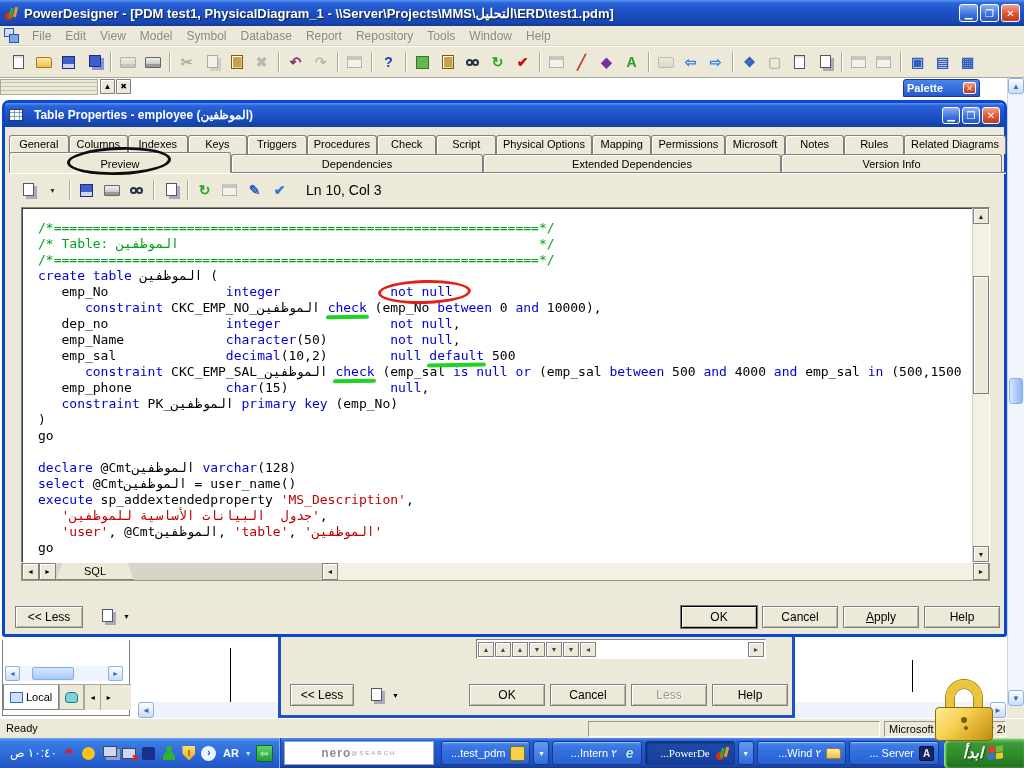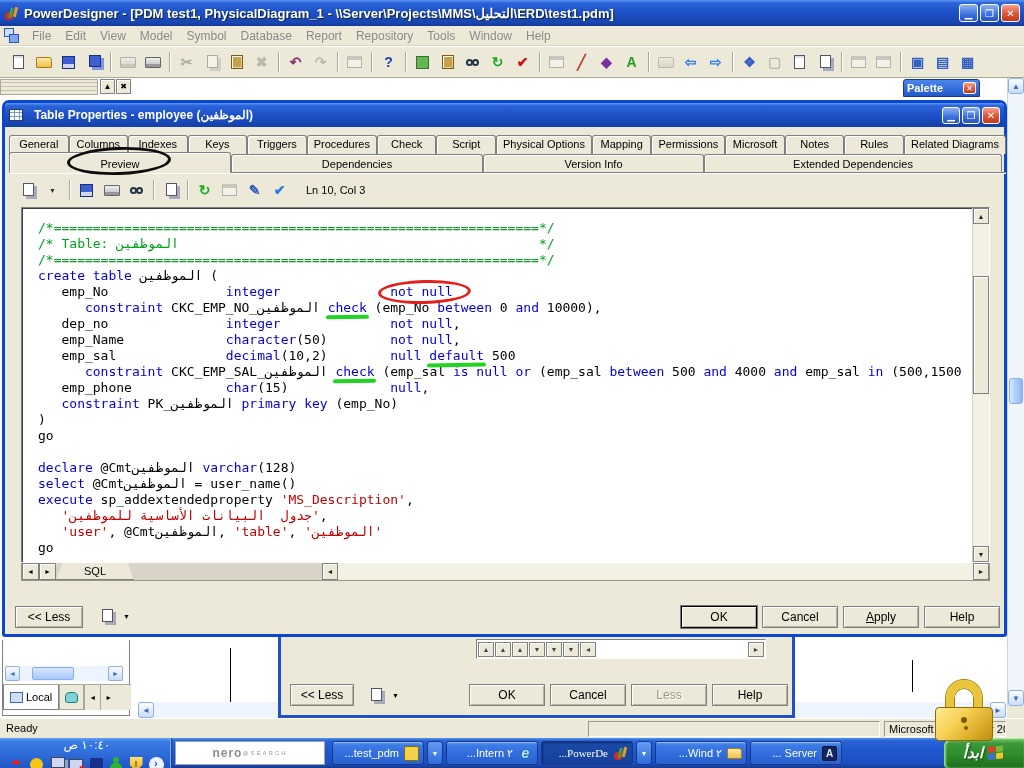--- a/index.html
+++ b/index.html
@@ -84,21 +84,21 @@
   .tab { font-size:11px; color:#000; background:#ece9d8; border:1px solid #808080; border-bottom:none;
     border-radius:3px 3px 0 0; padding:2px 6px 0; white-space:nowrap; flex:1; text-align:center;
     box-shadow:inset 1px 1px 0 #fff; }
   #tabs2 { position:absolute; left:4px; top:51px; width:997px; height:19px; display:flex; }
   .tab2 { font-size:11px; background:#ece9d8; border:1px solid #808080; border-bottom:none; border-radius:3px 3px 0 0;
     text-align:center; padding-top:3px; box-shadow:inset 1px 1px 0 #fff; }
   .tab2.sel { background:#ece9d8; margin-top:-2px; padding-top:5px; z-index:3; border-bottom:1px solid #ece9d8; }
   #content-frame { position:absolute; left:4px; top:69px; width:997px; height:425px; border-top:1px solid #808080; box-shadow:0 1px 0 #fff inset; }
 
   #ed-toolbar { position:absolute; left:10px; top:74px; height:26px; display:flex; align-items:center; }
-  #cursor-pos { font-size:11px; margin-left:14px; }
+  #cursor-pos { font-size:14px; margin-left:14px; }
 
   #textarea { position:absolute; left:16px; top:104px; width:969px; height:356px; background:#fff;
     border:1px solid; border-color:#808080 #fff #fff #808080; box-shadow:inset 1px 1px 0 #404040; overflow:hidden; }
   #code { position:absolute; left:0; top:0; right:17px; bottom:0; overflow:hidden; padding:12px 0 0 16px;
     font-family:"DejaVu Sans Mono","Liberation Mono",monospace; font-size:13px; line-height:16px; white-space:pre; }
   .code-line { white-space:pre; height:16px; }
   .c-n { color:#000; } .c-k { color:#0000d4; } .c-c { color:#00a21f; } .c-s { color:#c00000; }
   .m-red { position:relative; }
   .m-red::after { content:""; position:absolute; left:-12px; right:-18px; top:-4px; bottom:-5px;
     border:3px solid #e32017; border-radius:50%; transform:rotate(-1.5deg); pointer-events:none; }
@@ -179,21 +179,21 @@
     background:linear-gradient(135deg,#ffec96 0%,#f6d052 40%,#d9a826 75%,#b98c12 100%); }
   #lock-key { position:absolute; left:28px; top:37px; width:6px; height:6px; background:#7a5c00; border-radius:50%;
     box-shadow:2px 8px 0 -1px #7a5c00; }
 
   
   #taskbar { position:absolute; left:0; top:738px; width:1024px; height:30px; z-index:8;
     background:linear-gradient(to bottom,#5295e7 0%,#2a63d6 9%,#2159d1 35%,#1d4ec0 85%,#16398e 100%);
     display:flex; align-items:center; }
   #tray { height:30px; display:flex; align-items:center; gap:4px; padding:0 6px 0 8px;
     background:linear-gradient(to bottom,#63a3ef 0%,#3a7be4 12%,#2f6ddb 50%,#2257c6 95%);
-    border-right:1px solid #7fb0f2; box-shadow:1px 0 0 #1a44a0;flex-direction:column; }
+    border-right:1px solid #7fb0f2; box-shadow:1px 0 0 #1a44a0; }
   #tray-clock { color:#fff; font-size:12px; direction:rtl; margin-left:2px; white-space:nowrap; }
   .tray-ic { width:16px; height:16px; display:flex; align-items:center; justify-content:center; font-size:13px; line-height:1; }
   .t-dot { width:13px; height:13px; border-radius:50%; }
   .t-sqi { width:13px; height:13px; border-radius:2px; }
   .t-pcpair { width:14px; height:11px; background:#cfd8ee; border:1px solid #445; box-shadow:3px 3px 0 #8ea2cc; margin:-3px -3px 0 0; }
   .t-pcx { position:relative; width:14px; height:11px; background:#cfd8ee; border:1px solid #445; }
   .t-pcx::after { content:"✖"; position:absolute; right:-4px; bottom:-5px; color:#e02020; font-size:9px; }
   .t-person { position:relative; width:12px; height:14px; }
   .t-person::before { content:""; position:absolute; left:3px; top:0; width:6px; height:6px; border-radius:50%; background:#2fb42f; }
   .t-person::after { content:""; position:absolute; left:0; top:6px; width:12px; height:8px; border-radius:5px 5px 0 0; background:#2fb42f; }
@@ -496,22 +496,22 @@
         <div class="tab">Mapping</div>
         <div class="tab">Permissions</div>
         <div class="tab">Microsoft</div>
         <div class="tab">Notes</div>
         <div class="tab">Rules</div>
         <div class="tab">Related Diagrams</div>
       </div>
     <div id="tabs2">
         <div class="tab2 sel" style="width: 222px;">Preview</div>
         <div class="tab2" style="width: 252px;">Dependencies</div>
+        <div class="tab2" style="width: 298px;">Extended Dependencies</div>
         <div class="tab2" style="width: 221px;">Version Info</div>
-        <div class="tab2" style="width: 298px;">Extended Dependencies</div>
       </div>
     <div id="content-frame"></div>
     <div id="preview-ellipse"></div>
 
     <div id="ed-toolbar">
       <span id="ed-toolbar-items" style="display:flex;align-items:center;">
           <div class="tbtn">
             <span class="k-pages"></span>
           </div>
           <div class="tbtn">

